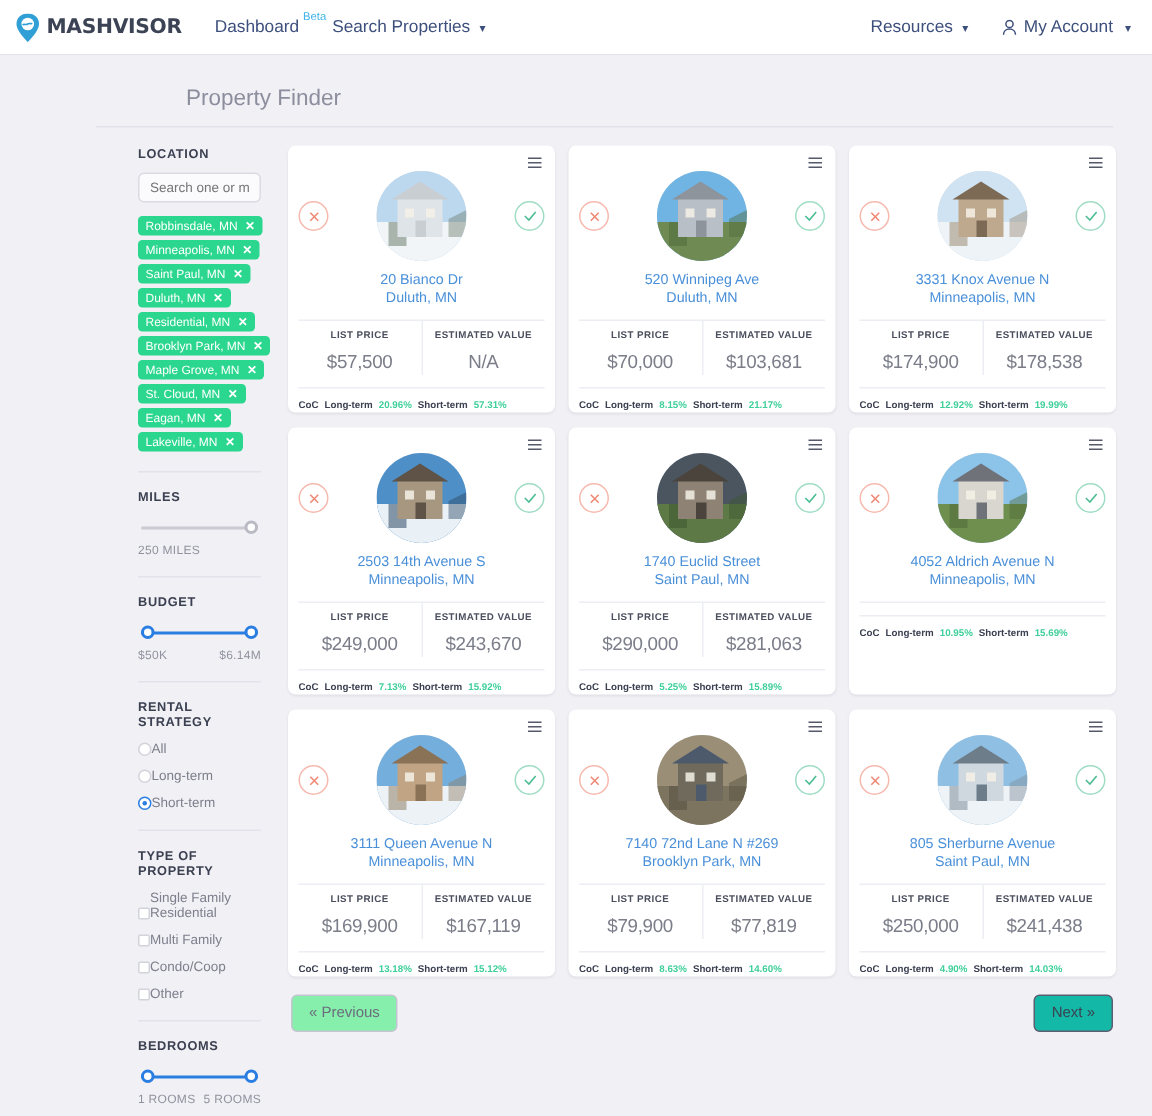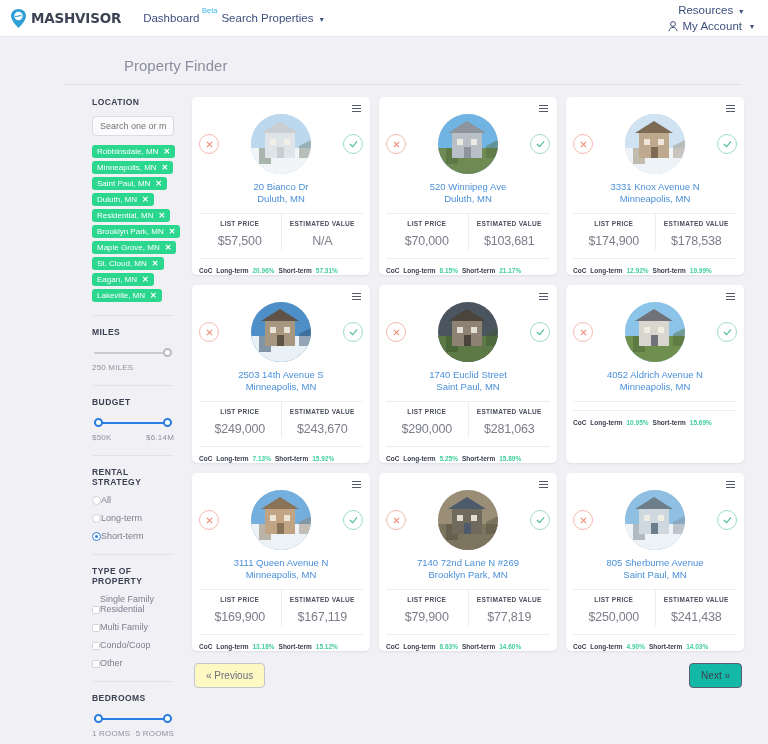--- a/index.html
+++ b/index.html
@@ -34,21 +34,21 @@
   }
   .navlink {
     font-size: 11.5px; color: #3d4f7c; margin-right: 22px;
     position: relative; cursor: pointer; white-space: nowrap;
   }
   .navlink .beta {
     position: absolute; top: -6px; right: -18px;
     font-size: 7.5px; color: #3fb3e8;
   }
   .caret { font-size: 8px; margin-left: 3px; color: #3d4f7c; }
-  .nav-right { margin-left: auto; display: flex; align-items: center; gap: 4px; flex-direction: column; }
+  .nav-right { margin-left: auto; display: flex; align-items: center; gap: 22px; }
   .nav-right .navlink { margin-right: 0; }
   .acct { display: flex; align-items: center; gap: 5px; }
   .person-ico { width: 10px; height: 11px; }
 
   
   .page { padding: 0 16px; }
   .page-title-wrap {
     padding: 20px 0 10px 60px;
     border-bottom: 1px solid #e2e3ea;
     margin: 0 10px 0 48px;
@@ -160,21 +160,21 @@
   .pv { font-size: 12.5px; color: #7b7d89; margin-top: 7px; letter-spacing: -0.2px; }
   .coc {
     display: flex; align-items: center; gap: 4px;
     font-size: 6.5px; font-weight: bold; color: #3c4152;
     padding: 8px 0 0 0; white-space: nowrap; justify-content: flex-start;
   }
   .coc .val { color: #3ecf9a; font-weight: bold; }
 
   .pager { display: flex; justify-content: space-between; margin-top: 12px; padding: 0 2px; }
   .btn {
-    border: 1px solid #c3c5d0; border-radius: 4px; background: #fef9c3;
+    border: 1px solid #c3c5d0; border-radius: 4px; background: #86efac;
     font-size: 10px; color: #6b6e7d; padding: 6px 11px; cursor: pointer;
     font-family: "Liberation Sans", sans-serif;
   }
   .btn.next { border-color: #5a5e70; color: #3c4152; background: #14b8a6; }
 </style>
 </head>
 <body>
 
 <div class="topnav">
   <div class="brand">

